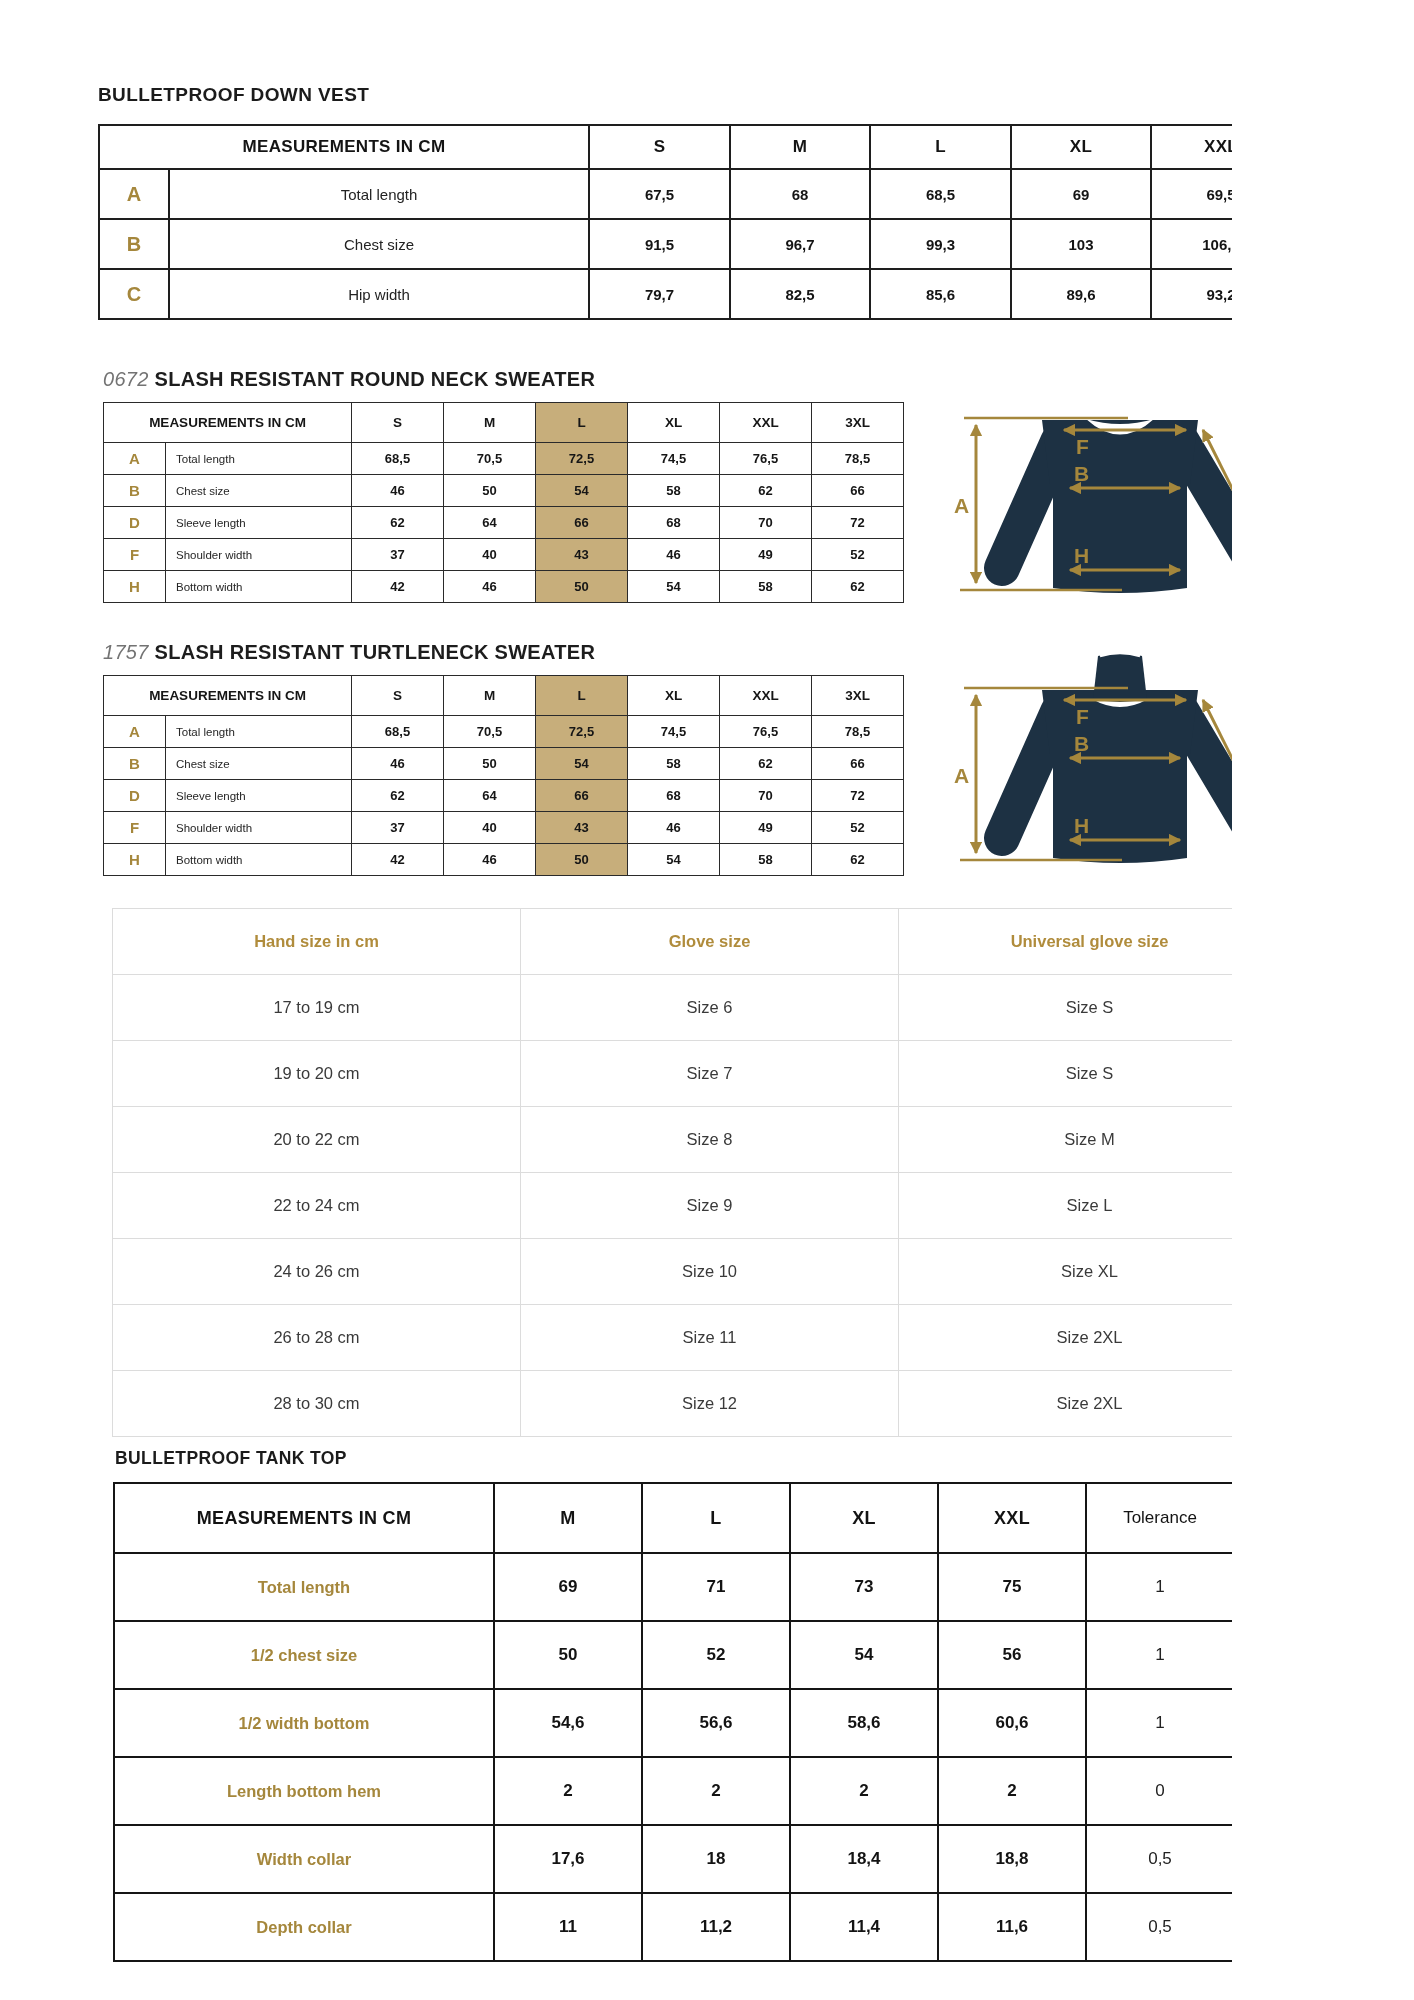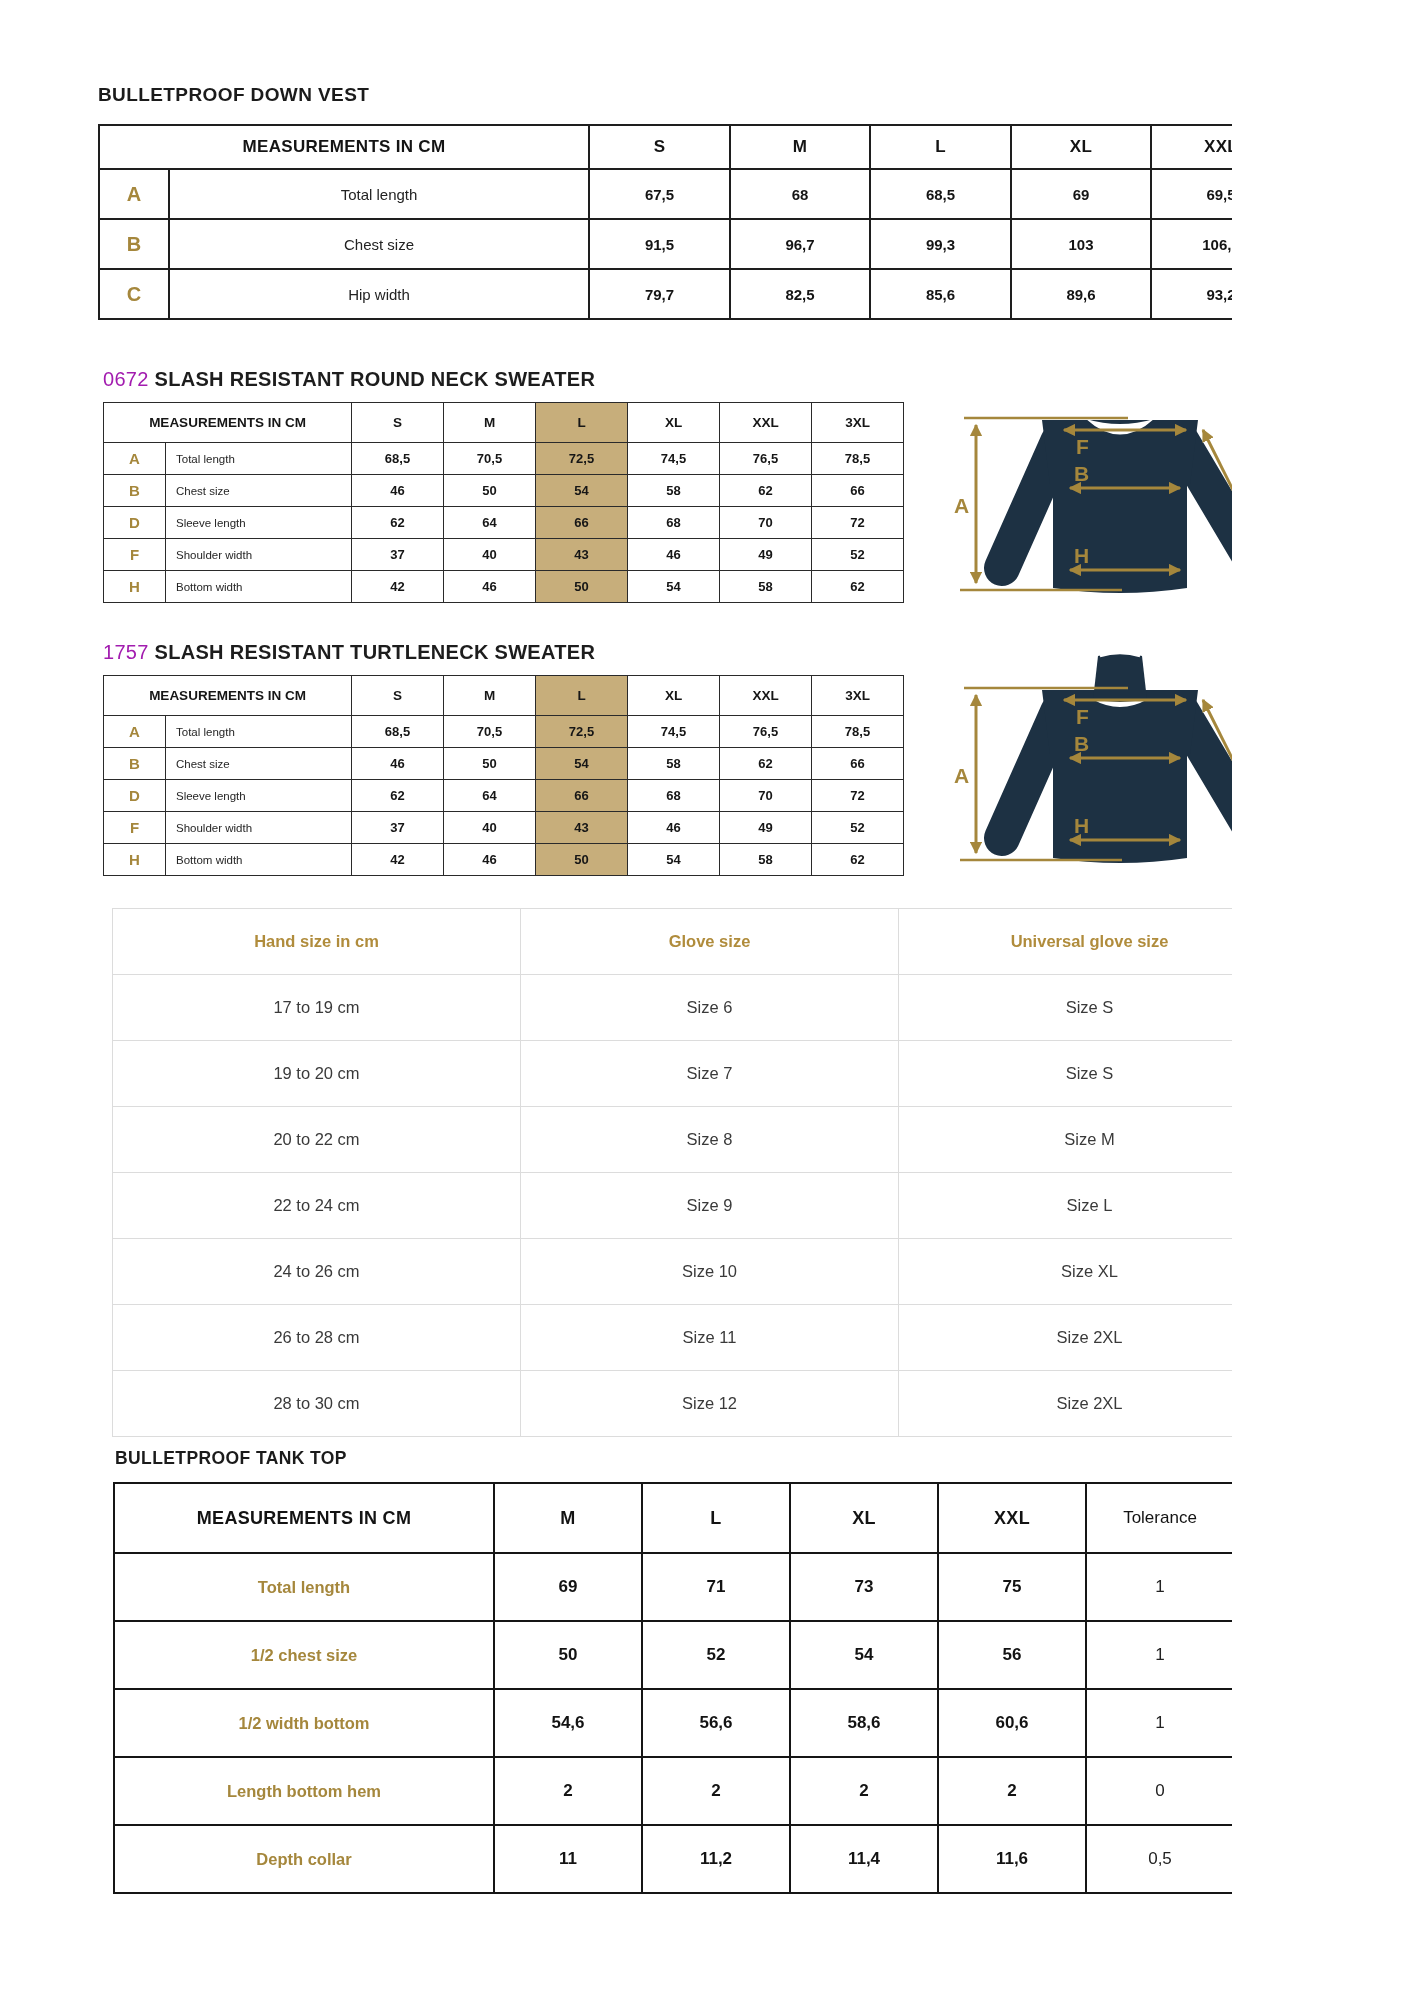--- a/index.html
+++ b/index.html
@@ -6,21 +6,21 @@
   .page{position:relative;width:1232px;height:2000px;background:#fff;overflow:hidden;
         font-family:"Liberation Sans",sans-serif;color:#1b1b1b;}
 
   
   .h-main{position:absolute;margin:0;font-size:19px;font-weight:700;color:#1b1b1b;letter-spacing:.4px;}
   #h-vest{left:98px;top:84px;}
   #h-tank{left:115px;top:1448px;font-size:17.5px;}
   .h-sw{position:absolute;margin:0;font-size:20px;color:#1d1d1d;letter-spacing:.3px;}
   #h-rn{left:103px;top:368px;}
   #h-tn{left:103px;top:641px;}
-  .h-sw .code{font-weight:400;color:#a21caf;}
+  .h-sw .code{font-weight:400;color:#737373;font-style:italic;}
   .h-sw .ttl{font-weight:700;}
 
   
   table{border-collapse:collapse;table-layout:fixed;position:absolute;text-align:center;}
   td,th{padding:0;overflow:hidden;}
 
   
   .t-vest{left:98px;top:124px;width:1192px;}
   .t-vest th,.t-vest td{border:2px solid #1e1e1e;}
   .t-vest thead tr{height:44px;}
@@ -432,20 +432,28 @@
         </tr>
         <tr>
           <td class="c-label">Length bottom hem</td>
           <td class="c-val">2</td>
           <td class="c-val">2</td>
           <td class="c-val">2</td>
           <td class="c-val">2</td>
           <td class="c-tol">0</td>
         </tr>
         <tr>
+          <td class="c-label">Width collar</td>
+          <td class="c-val">17,6</td>
+          <td class="c-val">18</td>
+          <td class="c-val">18,4</td>
+          <td class="c-val">18,8</td>
+          <td class="c-tol">0,5</td>
+        </tr>
+        <tr>
           <td class="c-label">Depth collar</td>
           <td class="c-val">11</td>
           <td class="c-val">11,2</td>
           <td class="c-val">11,4</td>
           <td class="c-val">11,6</td>
           <td class="c-tol">0,5</td>
         </tr>
       </tbody>
   </table>
 

